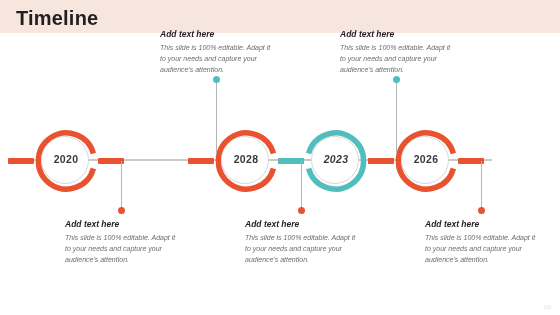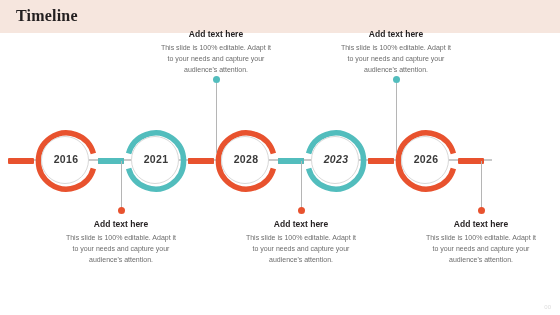--- a/index.html
+++ b/index.html
@@ -25,22 +25,22 @@
     left: 0;
     top: 0;
     width: 560px;
     height: 33px;
     background: #f6e6de;
   }
   .page-title {
     position: absolute;
     left: 16px;
     top: 7px;
-    font-family: Liberation Serif, serif;
-    font-size: 16px;
+    font-family: Liberation Sans, sans-serif;
+    font-size: 20px;
     font-weight: 700;
     color: #231f20;
     letter-spacing: 0.2px;
   }
   .canvas {
     position: absolute;
     left: 0;
     top: 33px;
     width: 560px;
     height: 282px;
@@ -116,21 +116,22 @@
     position: absolute;
     width: 7px;
     height: 7px;
     border-radius: 50%;
   }
 
   
   .textblock {
     position: absolute;
     width: 112px;
-    text-align: center;
+    text-align: left;
+    font-style: italic;
   }
   .tb-title {
     font-size: 8.5px;
     font-weight: 700;
     color: #231f20;
     margin: 0 0 4px 0;
     line-height: 1.2;
   }
   .tb-body {
     font-size: 7px;
@@ -160,34 +161,23 @@
 
     <div class="node" style="left:32px;">
       <div class="stub stub-left" style="background:#e8522e;"></div>
       <div class="stub stub-right" style="background:#e8522e;"></div>
       <div class="ring-wrap">
         <svg width="68" height="68" viewBox="0 0 68 68">
           <path d="M 61.4 26.6 A 28 28 0 1 0 61.4 41.4" fill="none" stroke="#e8522e" stroke-width="5.5" stroke-linecap="butt"></path>
         </svg>
       </div>
       <div class="inner-circle"></div>
-      <div class="year">2016</div>
-    </div>
-
-    <div class="node" style="left:122px;">
-      <div class="stub stub-left" style="background:#52bdbd;"></div>
-      <div class="stub stub-right" style="background:#52bdbd;"></div>
-      <div class="ring-wrap">
-        <svg width="68" height="68" viewBox="0 0 68 68">
-          <path d="M 6.6 41.4 A 28 28 0 1 0 6.6 26.6" fill="none" stroke="#52bdbd" stroke-width="5.5" stroke-linecap="butt"></path>
-        </svg>
-      </div>
-      <div class="inner-circle"></div>
-      <div class="year">2021</div>
-    </div>
+      <div class="year">2020</div>
+    </div>
+
 
     <div class="node" style="left:212px;">
       <div class="stub stub-left" style="background:#e8522e;"></div>
       <div class="stub stub-right" style="background:#e8522e;"></div>
       <div class="ring-wrap">
         <svg width="68" height="68" viewBox="0 0 68 68">
           <path d="M 61.4 26.6 A 28 28 0 1 0 61.4 41.4" fill="none" stroke="#e8522e" stroke-width="5.5" stroke-linecap="butt"></path>
         </svg>
       </div>
       <div class="inner-circle"></div>

